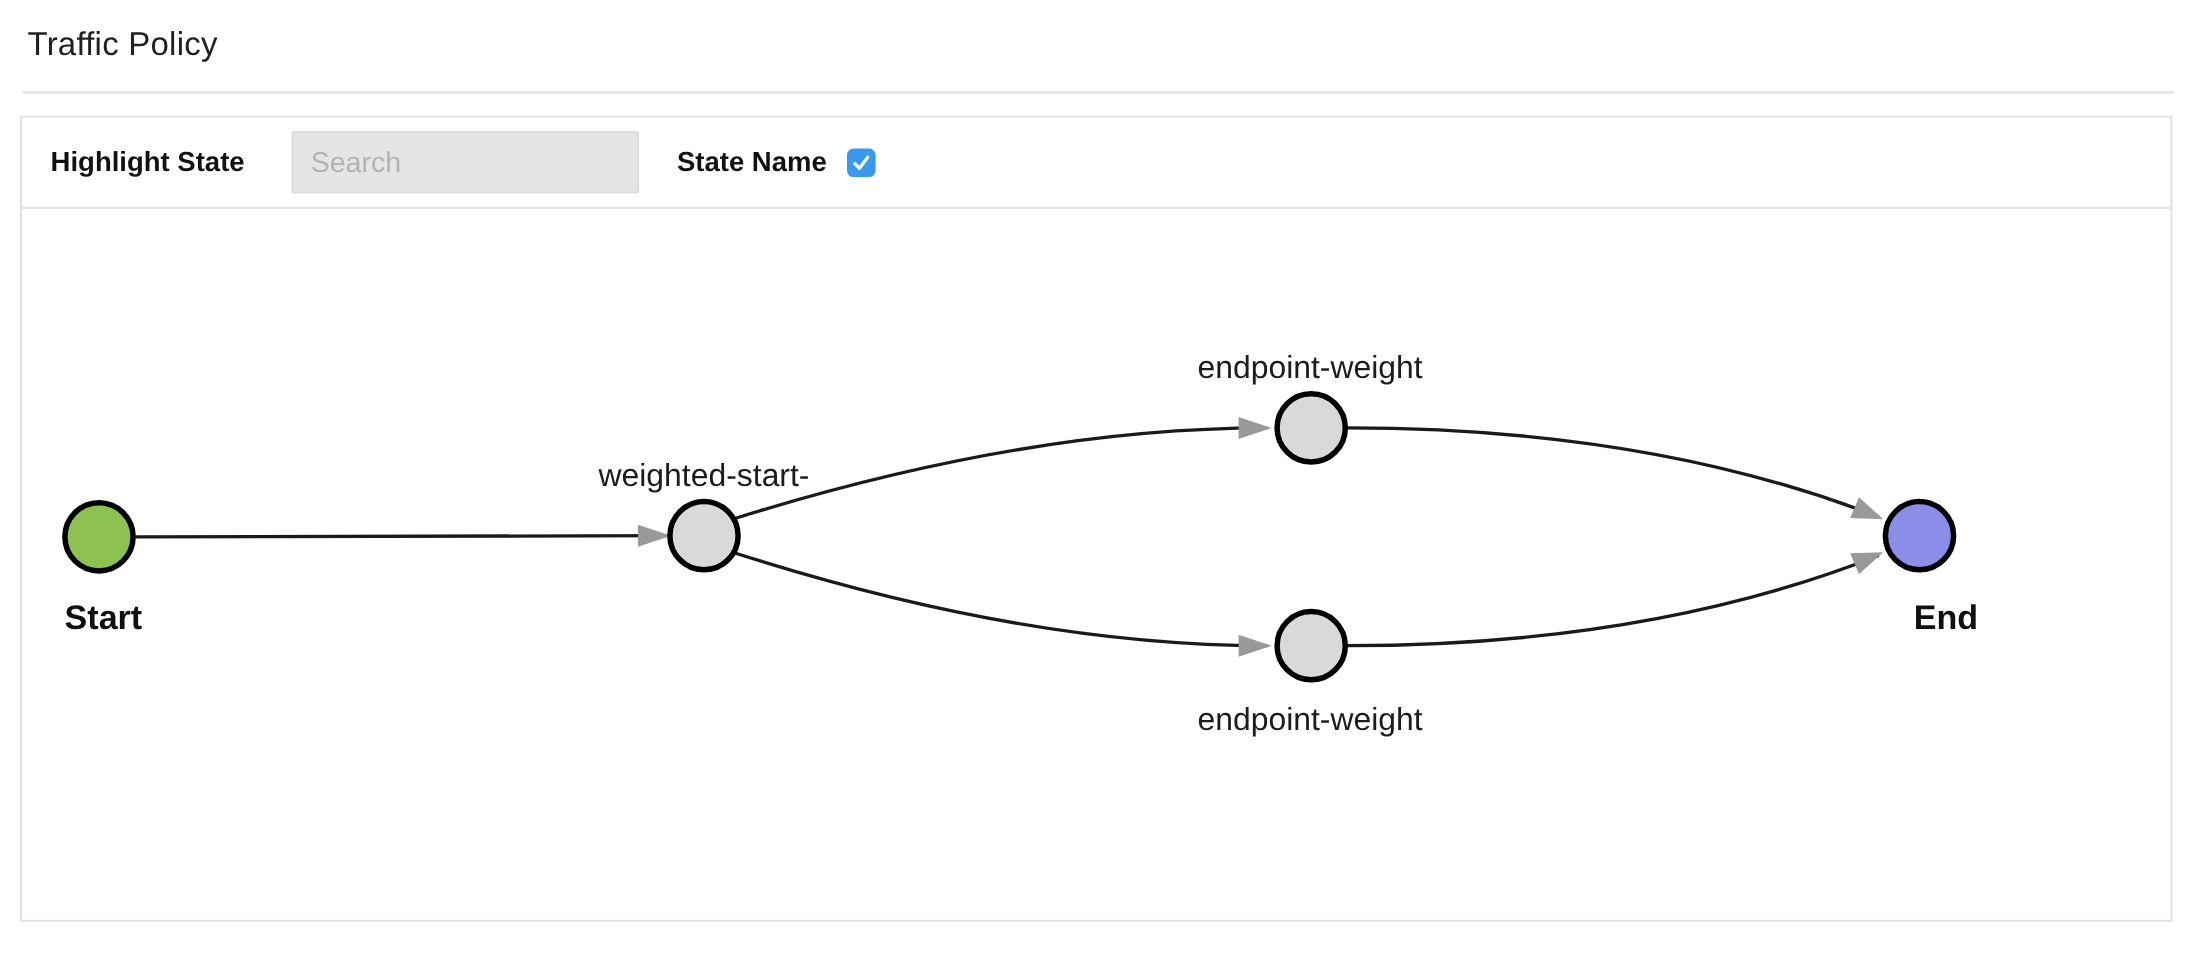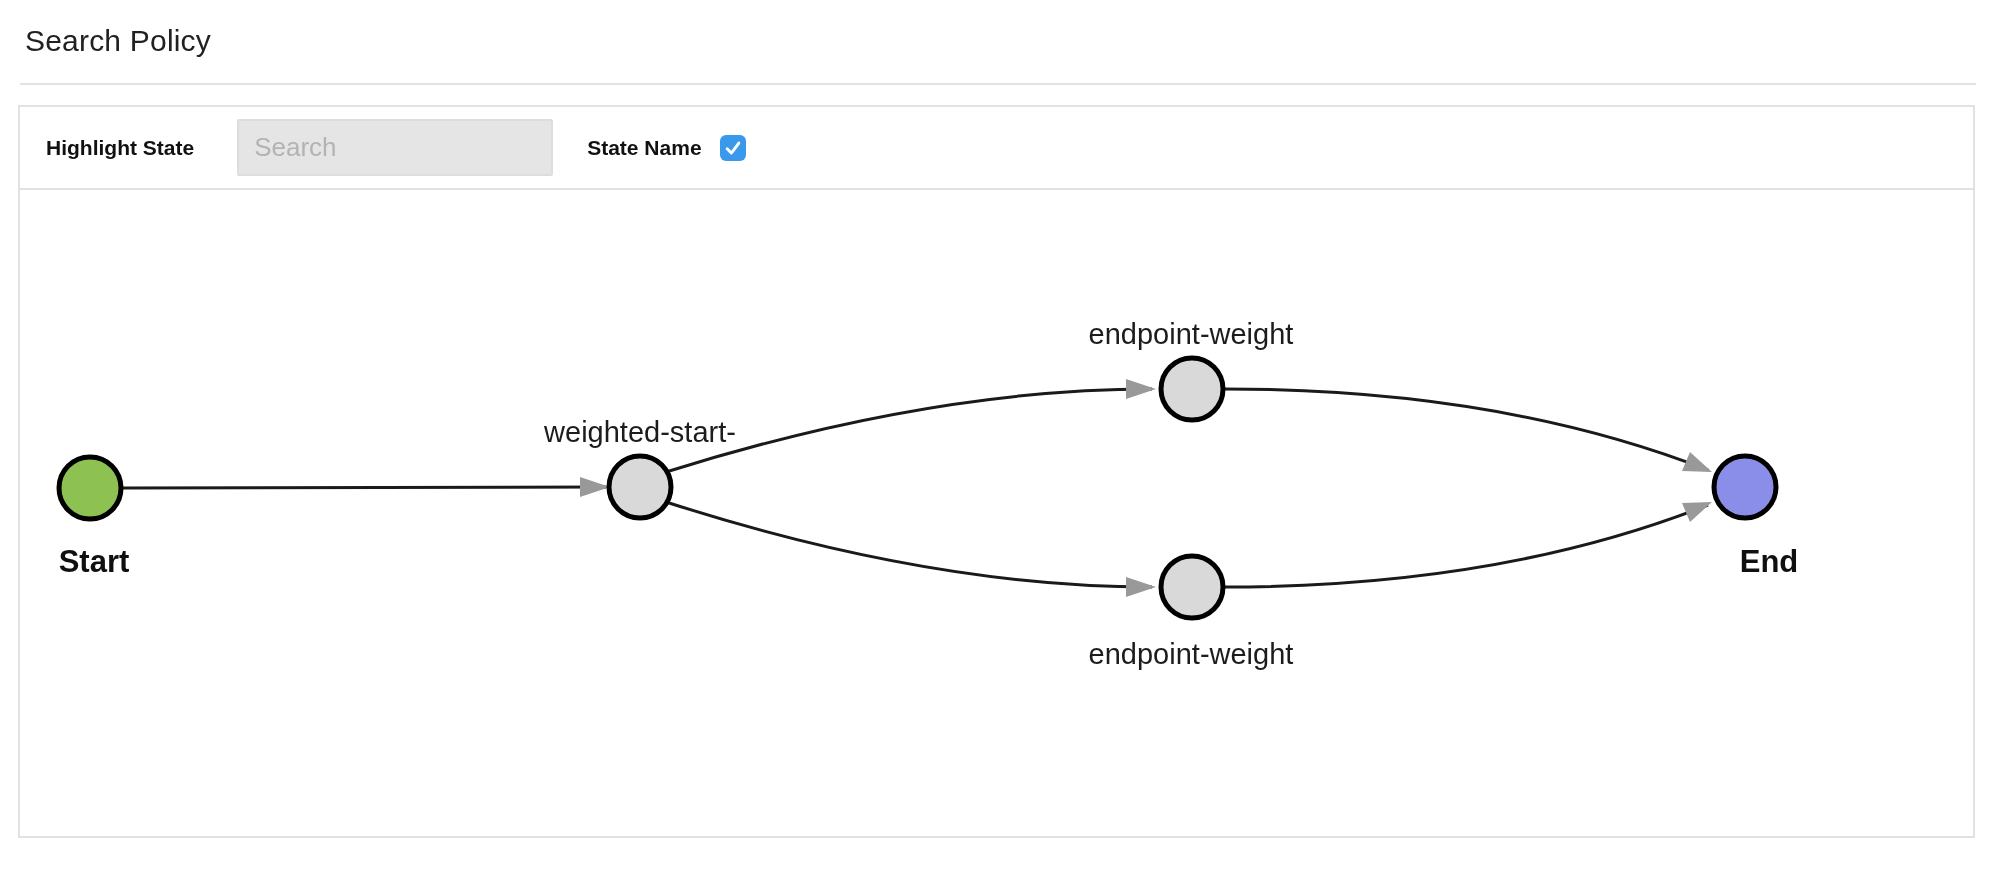--- a/index.html
+++ b/index.html
@@ -29,21 +29,21 @@
   }
 
   .toolbar {
     position: relative;
     height: 83px;
     border-bottom: 2px solid #e2e2e2;
     display: flex; align-items: center;
     padding: 0 26px;
   }
   .tb-label {
-    font-size: 21px; font-weight: 700; color: #111111;
+    font-size: 25px; font-weight: 700; color: #111111;
     white-space: nowrap;
   }
   .search-input {
     margin-left: 43px;
     width: 316px; height: 57px;
     border: 2px solid #dddddd; border-radius: 2px;
     font-family: "Liberation Sans", sans-serif;
     font-size: 26px; color: #444444;
     padding: 0 15px; outline: none; background: #e5e5e5;
   }
@@ -76,21 +76,21 @@
     font-size: 29px; font-weight: 500; fill: #1c1c1c;
     text-anchor: middle;
   }
   .node-label.terminal { font-size: 31px; font-weight: 600; fill: #101010; }
 </style>
 </head>
 <body>
 
 <div class="page">
 
-  <div class="page-title">Search Policy</div>
+  <div class="page-title">Traffic Policy</div>
   <div class="title-divider"></div>
 
   <div class="panel">
 
     <div class="toolbar">
       <span class="tb-label">Highlight State</span>
       <input class="search-input" type="text" placeholder="Search" style="">
       <span class="tb-label state-name-label">State Name</span>
       <span class="checkbox" role="checkbox" aria-checked="true">
         <svg viewBox="0 0 24 24">

